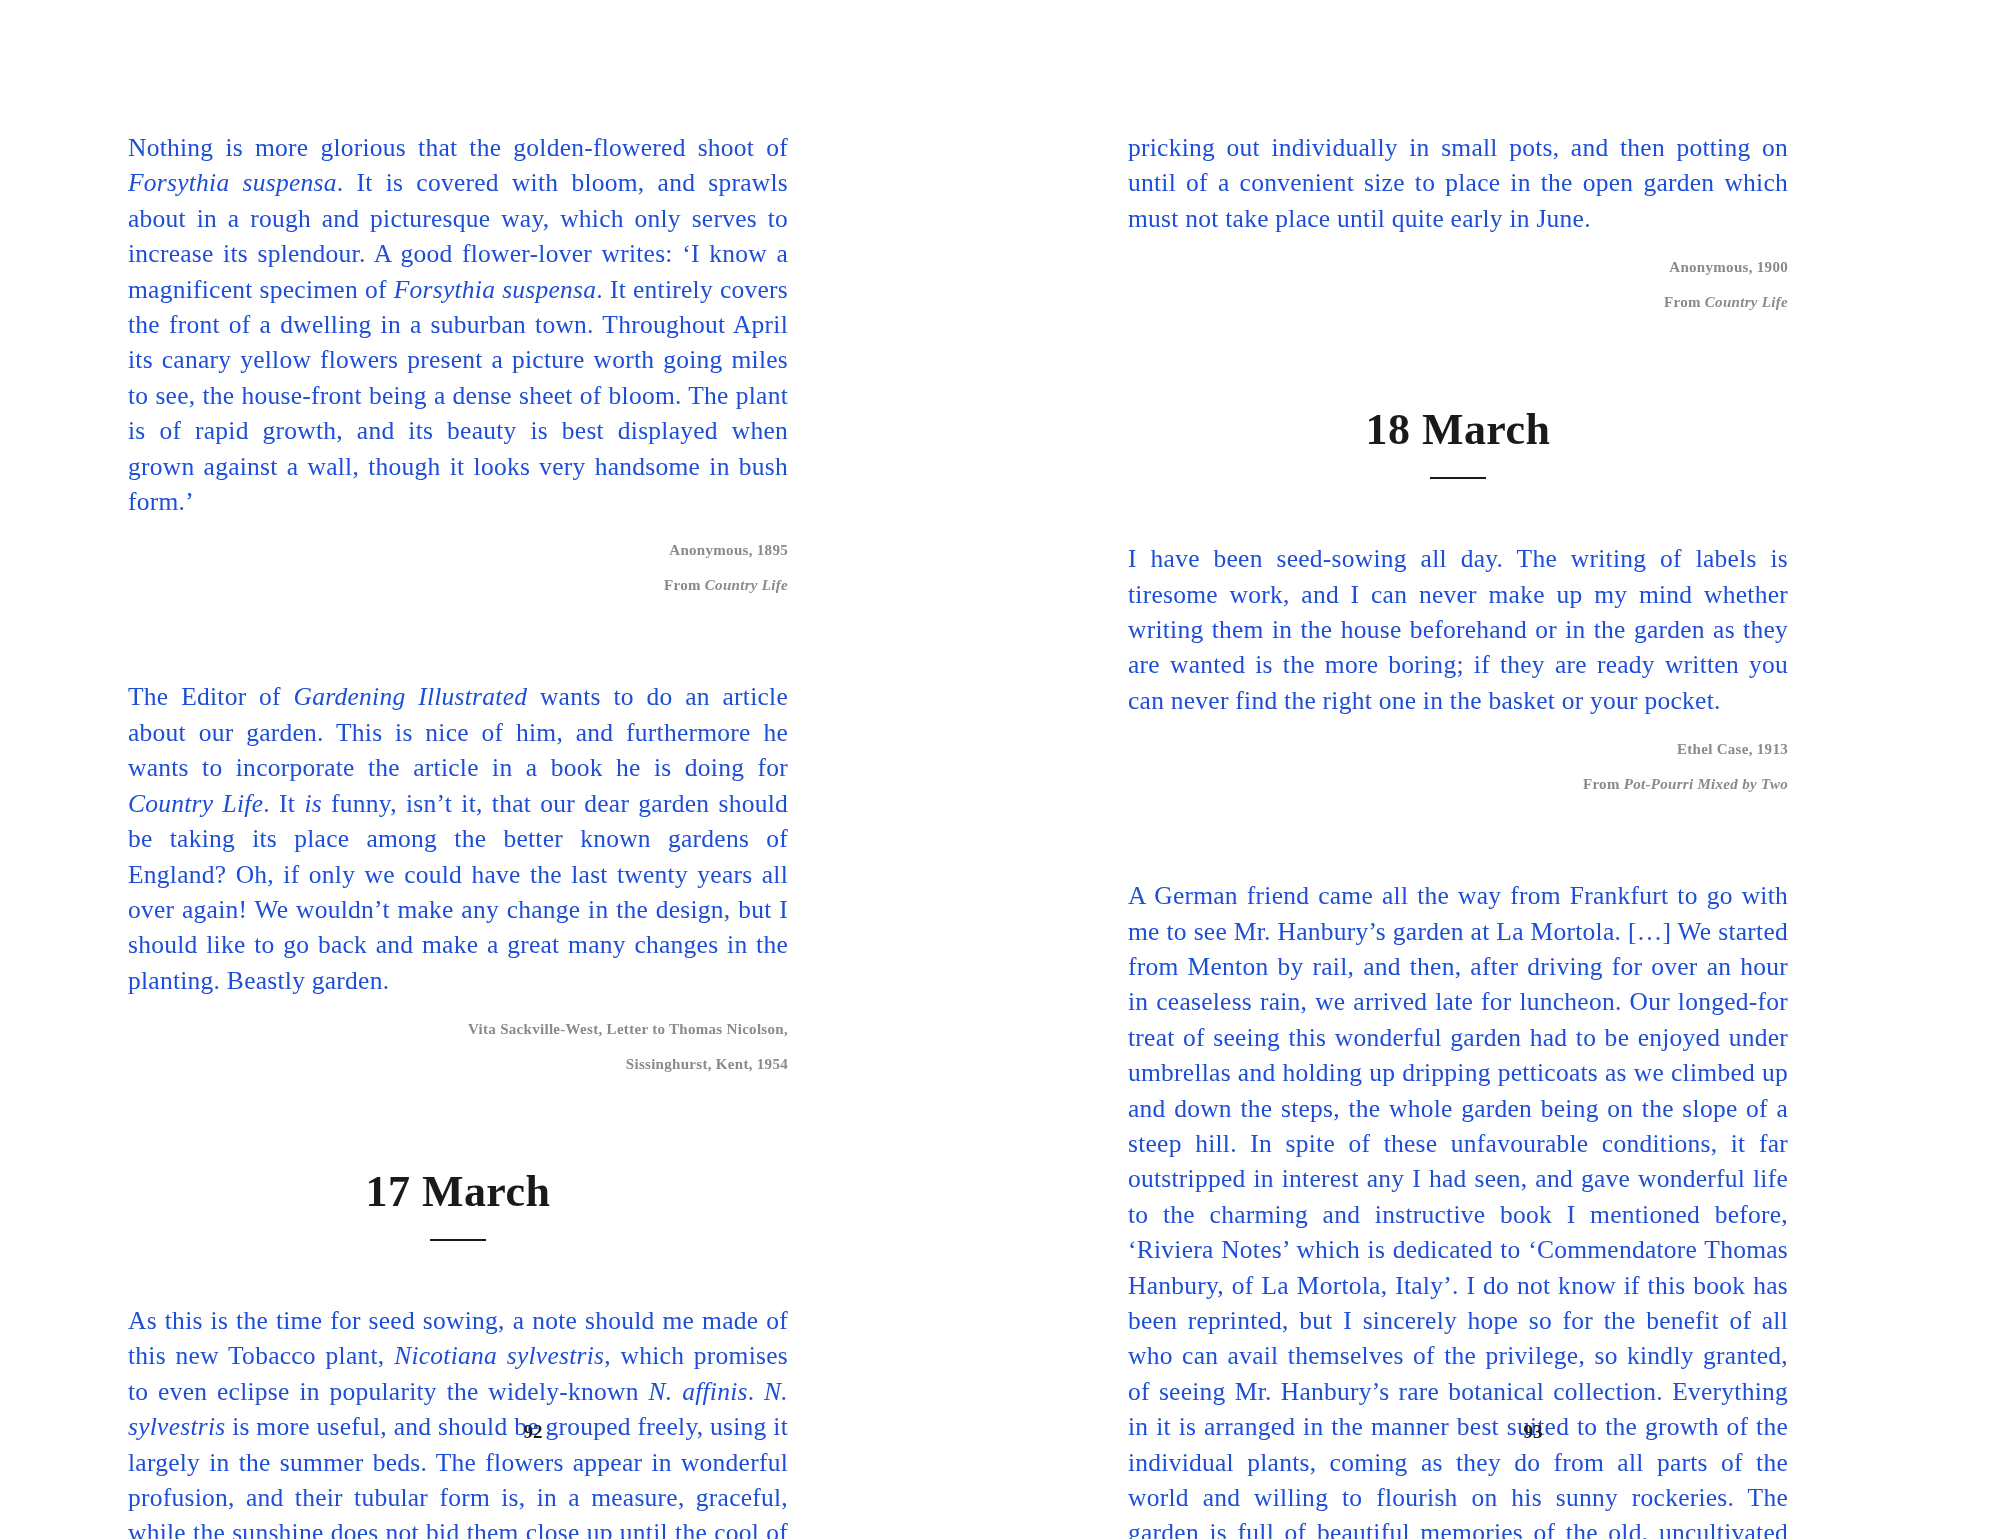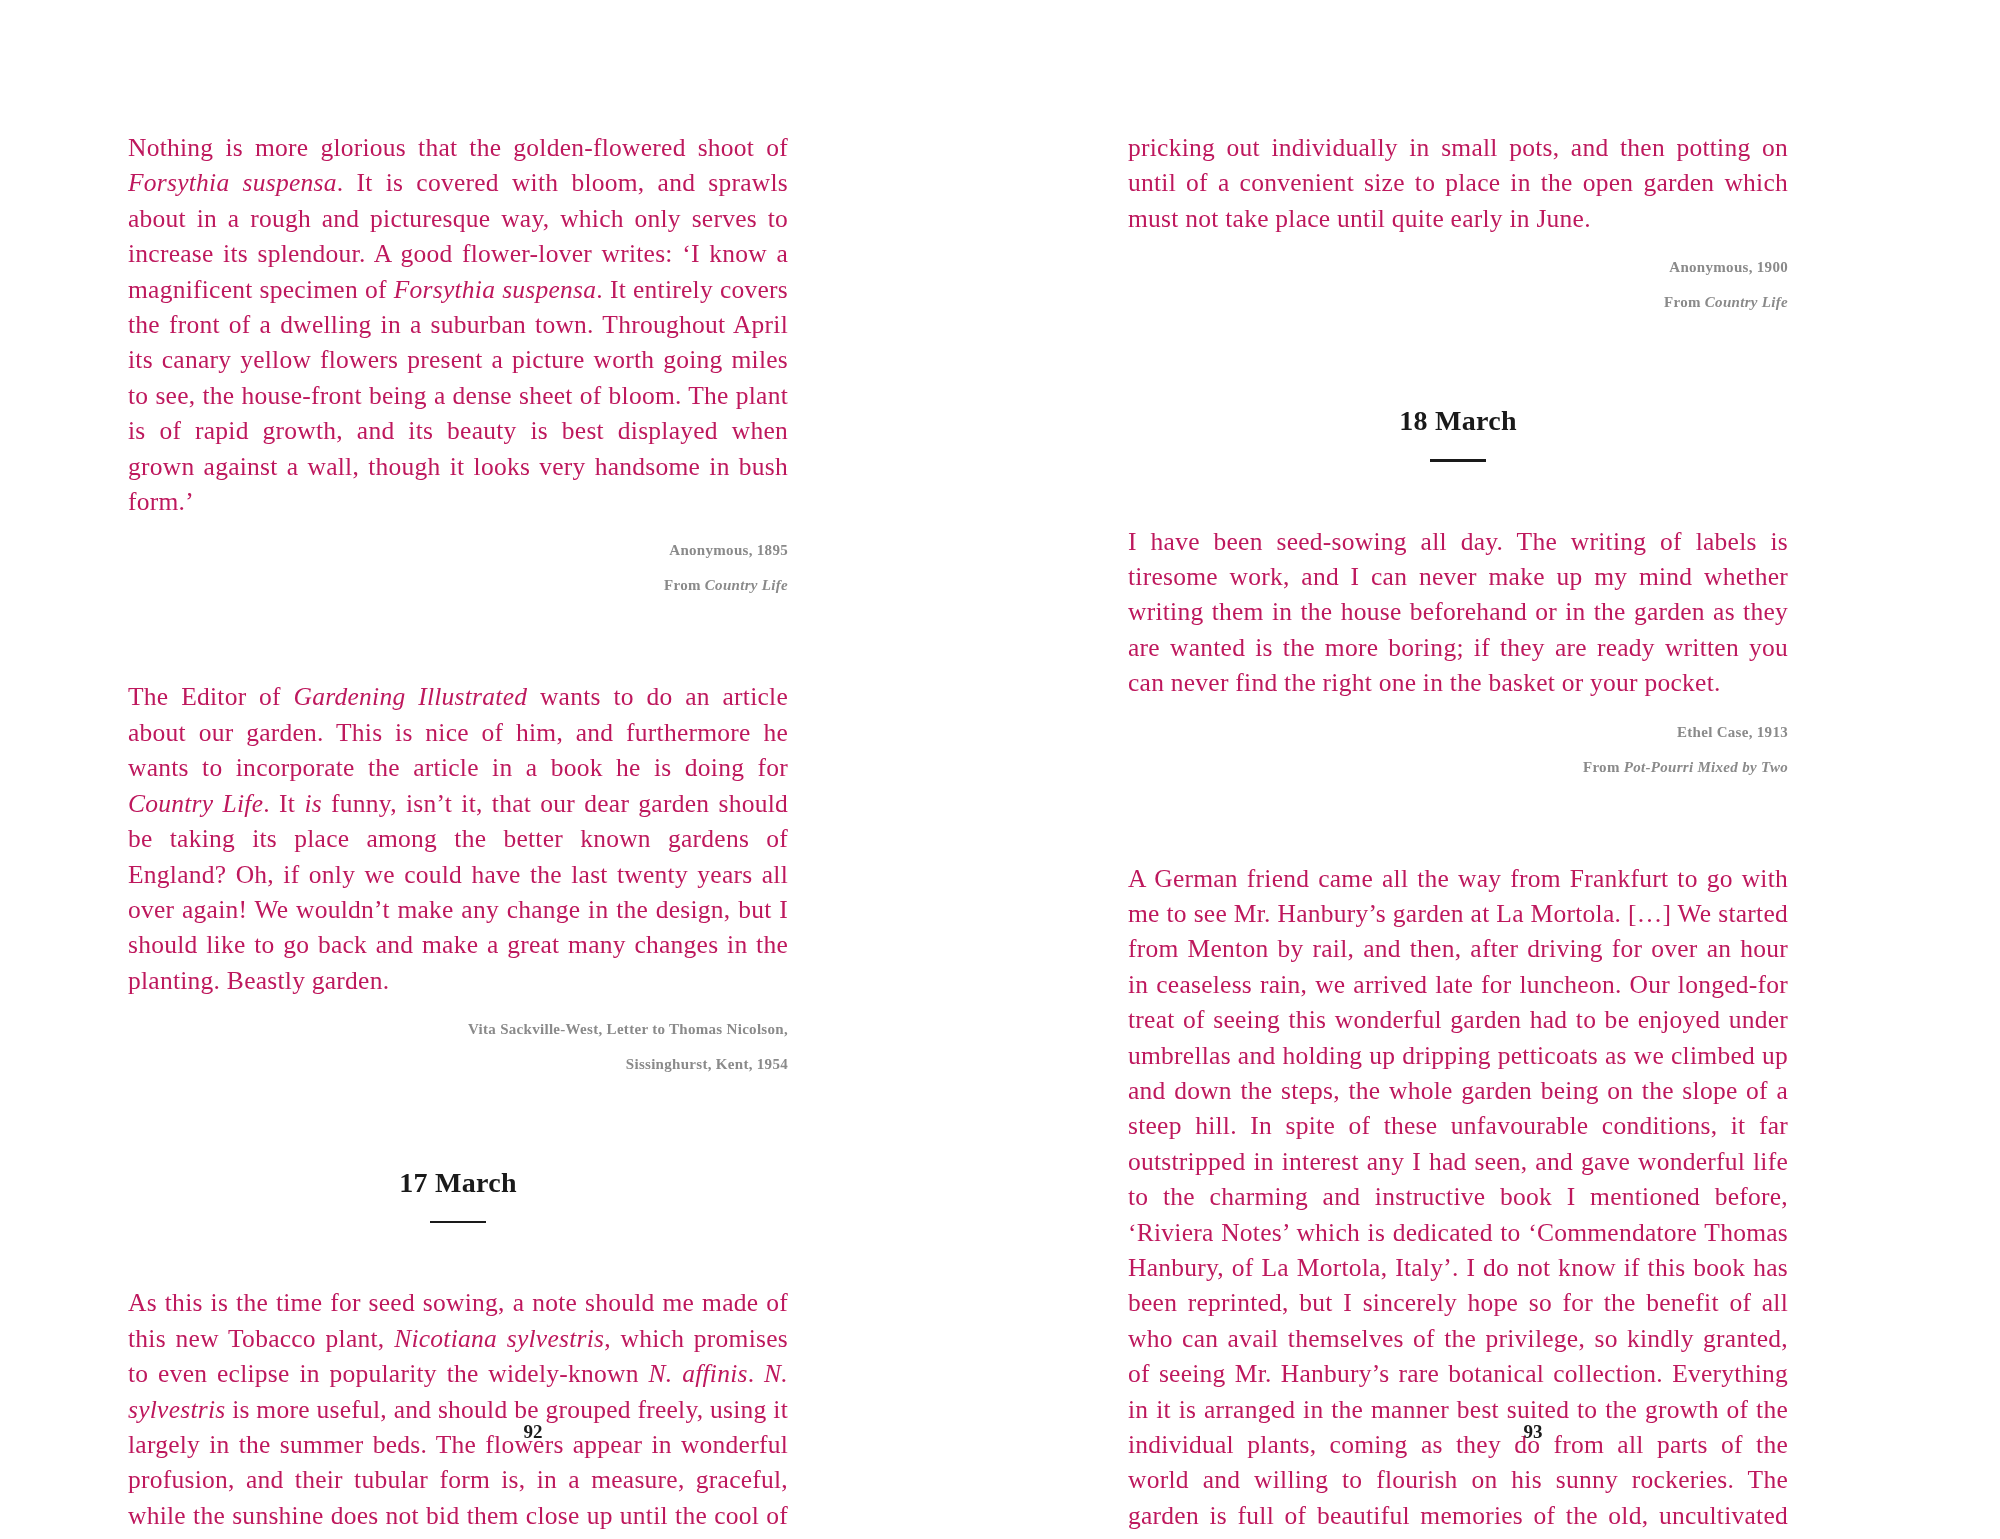--- a/index.html
+++ b/index.html
@@ -36,21 +36,21 @@
   .col {
     width: 660px;
   }
 
   p.body-text {
     margin: 0;
     text-align: justify;
     text-justify: inter-word;
     font-size: 25.5px;
     line-height: 35.4px;
-    color: #be185d;
+    color: #1d4ed8;
     letter-spacing: 0.01em;
     hyphens: none;
   }
 
   p.body-text.last-line-natural {
     text-align-last: left;
   }
 
   .attribution {
     margin-top: 14px;
@@ -59,21 +59,21 @@
     line-height: 35px;
     font-weight: bold;
     color: #8a8a8a;
     letter-spacing: 0.02em;
   }
   .attribution .line { display: block; }
   .attribution em { font-style: italic; }
 
   .date-heading {
     text-align: center;
-    font-size: 28px;
+    font-size: 44px;
     font-weight: bold;
     color: #1a1a1a;
     letter-spacing: 0.01em;
     line-height: 1.1;
   }
   .date-rule {
     width: 56px;
     height: 2.5px;
     background: #1a1a1a;
     margin: 22px auto 0 auto;

